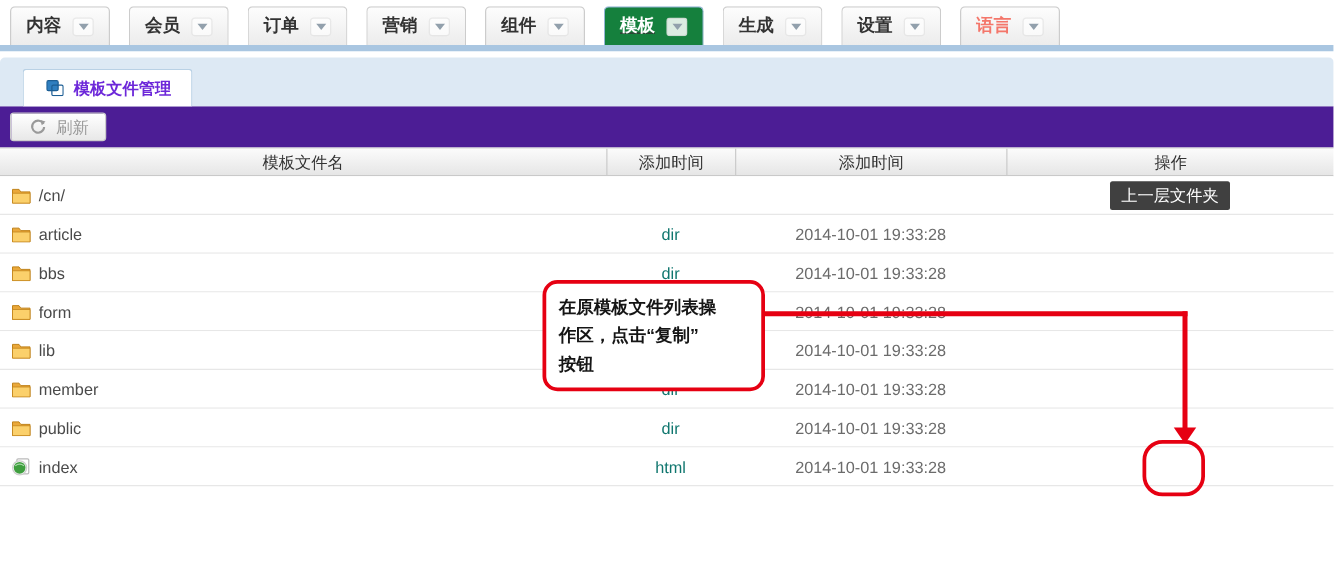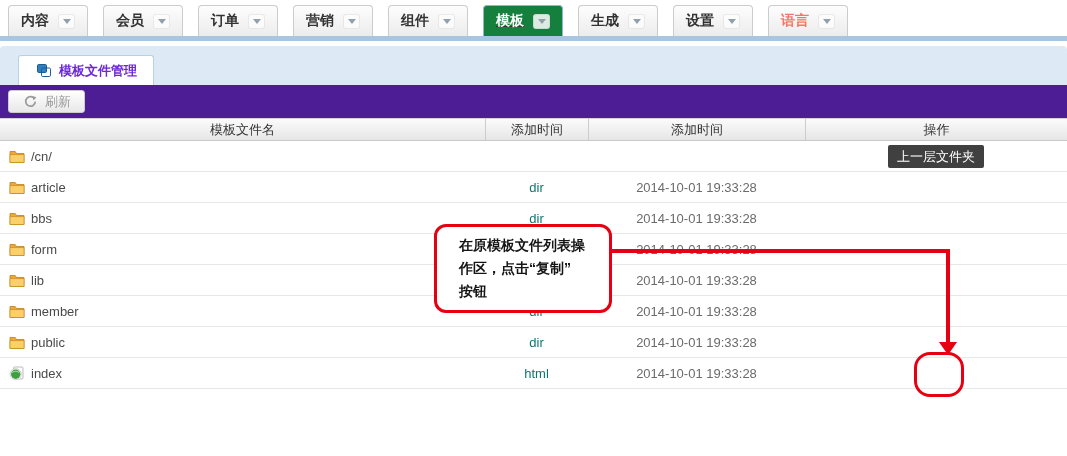--- a/index.html
+++ b/index.html
@@ -47,21 +47,21 @@
   .td-type { width:103px; text-align:center; color:#0f766e; }
   .td-time { width:217px; text-align:center; color:#6b6b6b; }
   .td-act { width:262px; display:flex; justify-content:center; gap:6px; }
   .orange-btn { background:#404040; color:#fff; font-size:13px; line-height:17px; padding:3px 9px;
     border:none; border-radius:2px; cursor:pointer; font-family:inherit; }
 
   .icon-cell { display:inline-flex; width:17px; justify-content:center; }
 
   
   .callout { position:absolute; left:434px; top:224px; width:178px; border:3px solid #e60012; border-radius:12px;
-    background:#fff; padding:7px 22px; font-size:14px; font-weight:bold; color:#151515; line-height:23px;
+    background:#fff; padding:7px 10px; font-size:14px; font-weight:bold; color:#151515; line-height:23px;
     white-space:pre-line; z-index:6; }
   .arrow-h { position:absolute; left:611px; top:249px; width:339px; height:4px; background:#e60012; z-index:5; }
   .arrow-v { position:absolute; left:946px; top:249px; width:4px; height:95px; background:#e60012; z-index:5; }
   .arrow-head { position:absolute; left:939px; top:342px; width:0; height:0;
     border-left:9px solid transparent; border-right:9px solid transparent; border-top:13px solid #e60012; z-index:5; }
   .highlight-ring { position:absolute; left:914px; top:352px; width:50px; height:45px;
     border:3px solid #e60012; border-radius:16px; z-index:5; }
 </style>
 </head>
 <body>

